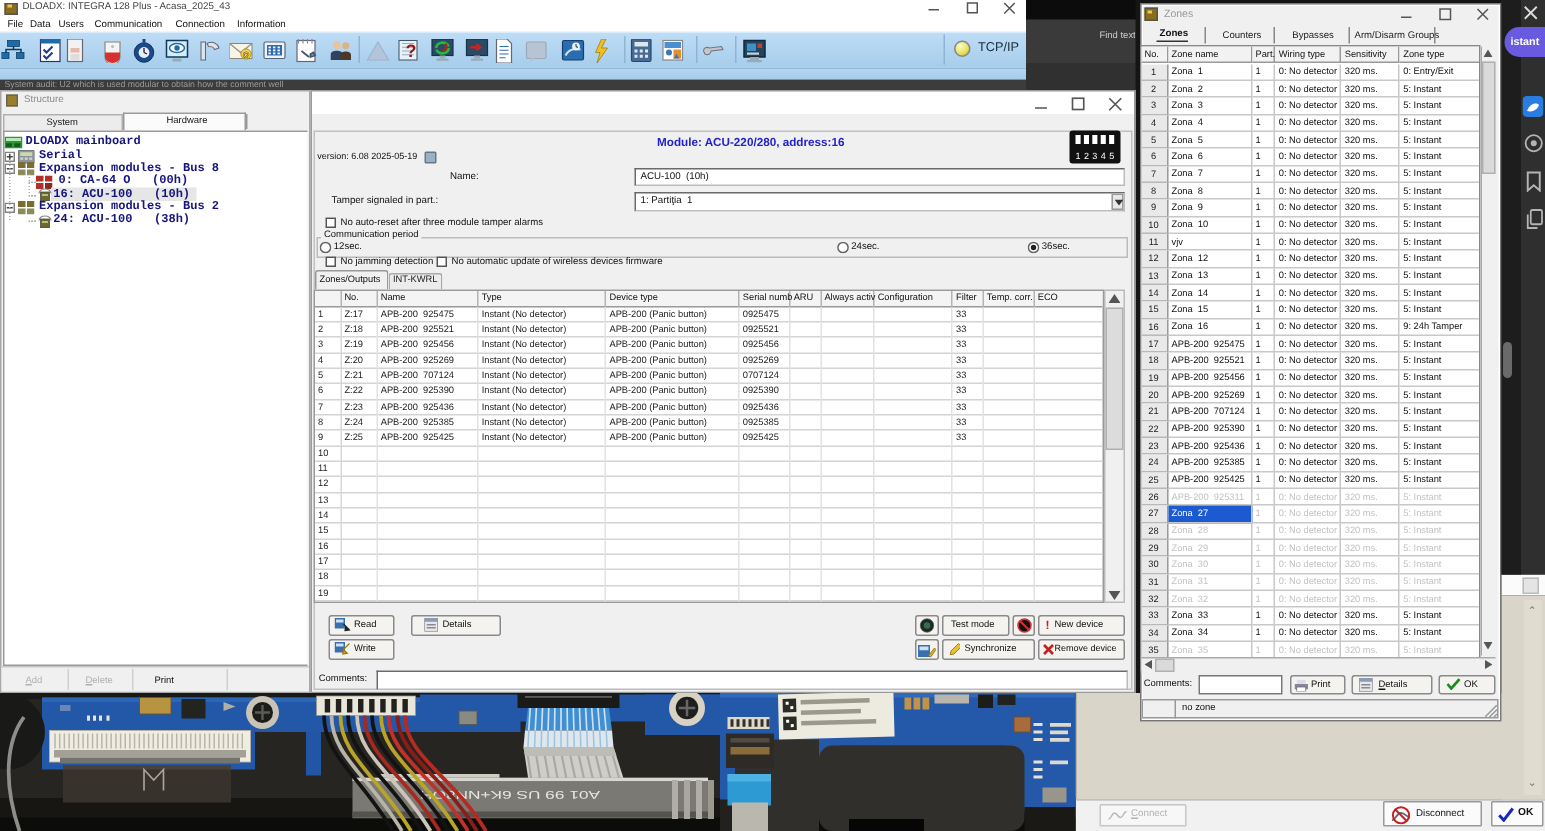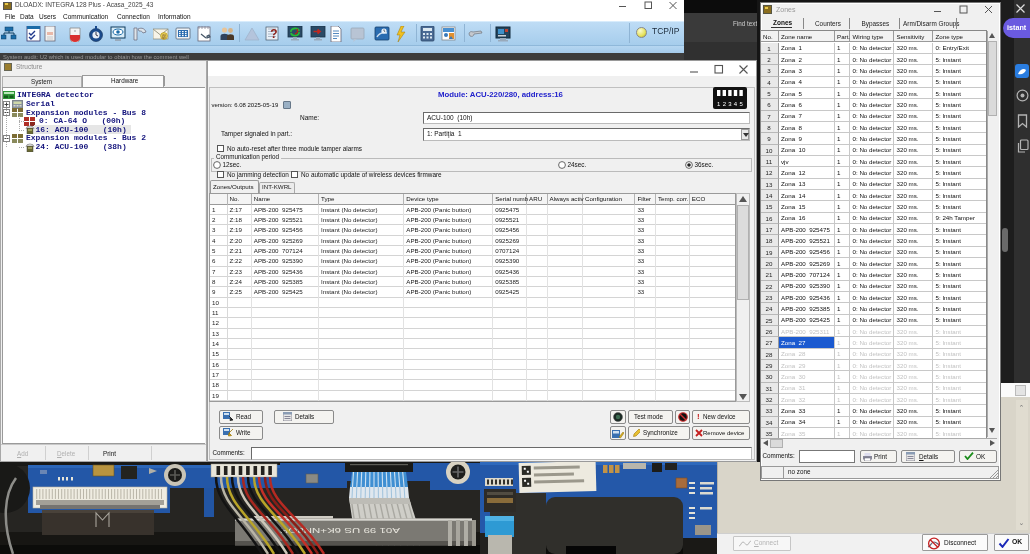--- a/index.html
+++ b/index.html
@@ -409,21 +409,21 @@
 <div class="a" style="left:164px;top:76px;width:1px;height:10px;background:#999;"></div>
 <div class="tx" style="left:31px;top:78.5px;font-size:6.3px;color:#222;">System</div>
 <div class="tx" style="left:111px;top:78px;font-size:6.3px;color:#111;">Hardware</div>
 <div class="a" style="left:2px;top:87px;width:203px;height:357px;background:#fff;border:1px solid #9a9a9a;border-right:none;"></div>
 <svg class="a" style="left:3px;top:91px" width="12" height="8" viewBox="0 0 12 8">
     <rect width="12" height="8" fill="#2e9636"></rect>
     <rect x="1" y="1" width="10" height="2" fill="#b8e8b8"></rect>
     <rect x="1" y="4.5" width="4" height="2.5" fill="#145c1c"></rect>
     <rect x="6.5" y="4.5" width="4" height="2.5" fill="#145c1c"></rect>
   </svg>
-<div class="tx" style="left:17px;top:91px;font-size:8px;color:#15157d;font-family:'Liberation Mono',monospace;font-weight:bold;">INTEGRA detector</div>
+<div class="tx" style="left:17px;top:91px;font-size:8px;color:#15157d;font-family:'Liberation Mono',monospace;font-weight:bold;">DLOADX mainboard</div>
 <svg class="a" style="left:3px;top:100.5px" width="7" height="7" viewBox="0 0 7 7">
     <rect x="0.5" y="0.5" width="6" height="6" fill="#fff" stroke="#848484" stroke-width="1"></rect>
     <path d="M1.5 3.5h4M3.5 1.5v4" stroke="#444" stroke-width="1"></path>
   </svg>
 <svg class="a" style="left:12px;top:99.5px" width="11" height="9" viewBox="0 0 11 9">
     <rect width="11" height="9" rx="1" fill="#8a94a0" stroke="#555" stroke-width=".5"></rect>
     <rect x="1.5" y="1.5" width="8" height="2.5" fill="#cfd8a8"></rect>
     <g fill="#d8d8c8">
       <rect x="1.5" y="5" width="2" height="1.5"></rect>
       <rect x="4.5" y="5" width="2" height="1.5"></rect>

